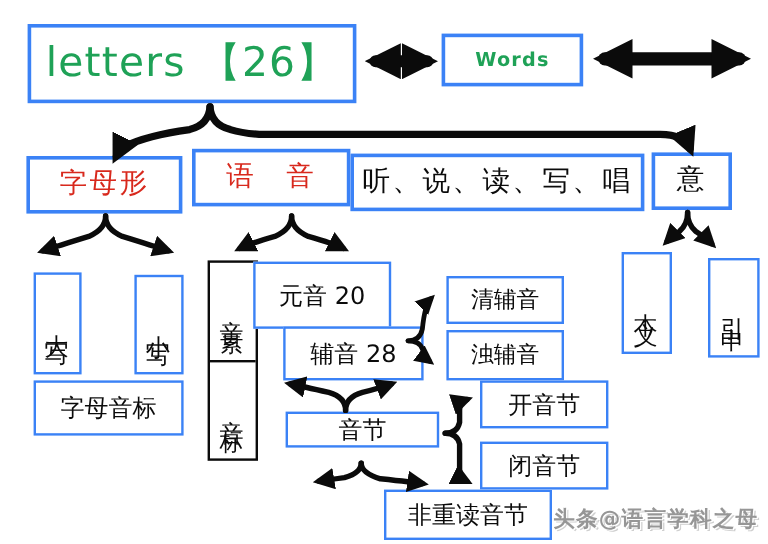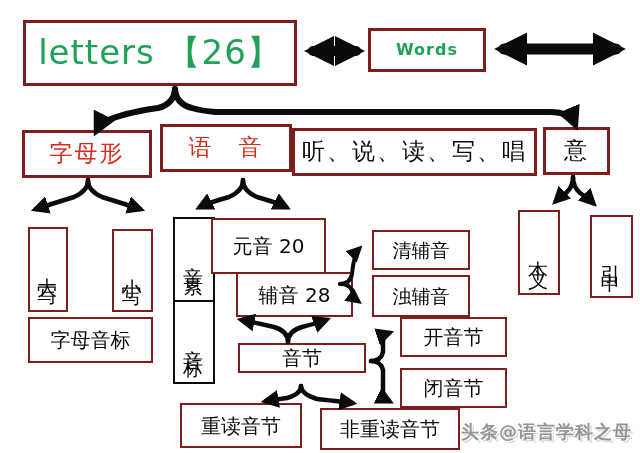--- a/index.html
+++ b/index.html
@@ -1,21 +1,21 @@
 <!DOCTYPE html>
 <html><head>
 <meta charset="utf-8">
 <style>
   html,body{margin:0;padding:0;background:#ffffff;}
   #stage{
     position:relative;width:640px;height:453px;background:#ffffff;overflow:hidden;
     font-family:"DejaVu Sans","Liberation Sans",sans-serif;color:#0b0b0b;
   }
   .box{
-    position:absolute;box-sizing:border-box;border:2px solid #7f1d1d;background:#ffffff;
+    position:absolute;box-sizing:border-box;border:2px solid #3b82f6;background:#ffffff;
     display:flex;align-items:center;justify-content:center;text-align:center;
   }
   .b3{border-width:3px;}
   .txt{white-space:pre;line-height:1.1;}
   .green{color:#1fa257;}
   .red{color:#d8291d;}
   .big{font-size:34px;letter-spacing:1px;}
   .words{font-size:16px;font-weight:bold;letter-spacing:1px;}
   .row2{font-size:23px;letter-spacing:2px;}
   .mid{font-size:20px;}
@@ -129,23 +129,20 @@
   </div>
   <div class="box" style="left:400px;top:317px;width:107px;height:40px">
     <span class="txt mid">开音节</span>
   </div>
   <div class="box" style="left:400px;top:368px;width:107px;height:40px">
     <span class="txt mid">闭音节</span>
   </div>
   <div class="box" style="left:238px;top:343px;width:128px;height:30px">
     <span class="txt mid">音节</span>
   </div>
-  <div class="box" style="left:180px;top:403px;width:122px;height:45px">
-    <span class="txt mid">重读音节</span>
-  </div>
   <div class="box" style="left:320px;top:408px;width:140px;height:42px">
     <span class="txt mid">非重读音节</span>
   </div>
 
   <div class="box" style="left:518px;top:210px;width:42px;height:85px">
     <span class="vert">本义</span>
   </div>
   <div class="box" style="left:590px;top:215px;width:43px;height:83px">
     <span class="vert">引申</span>
   </div>

